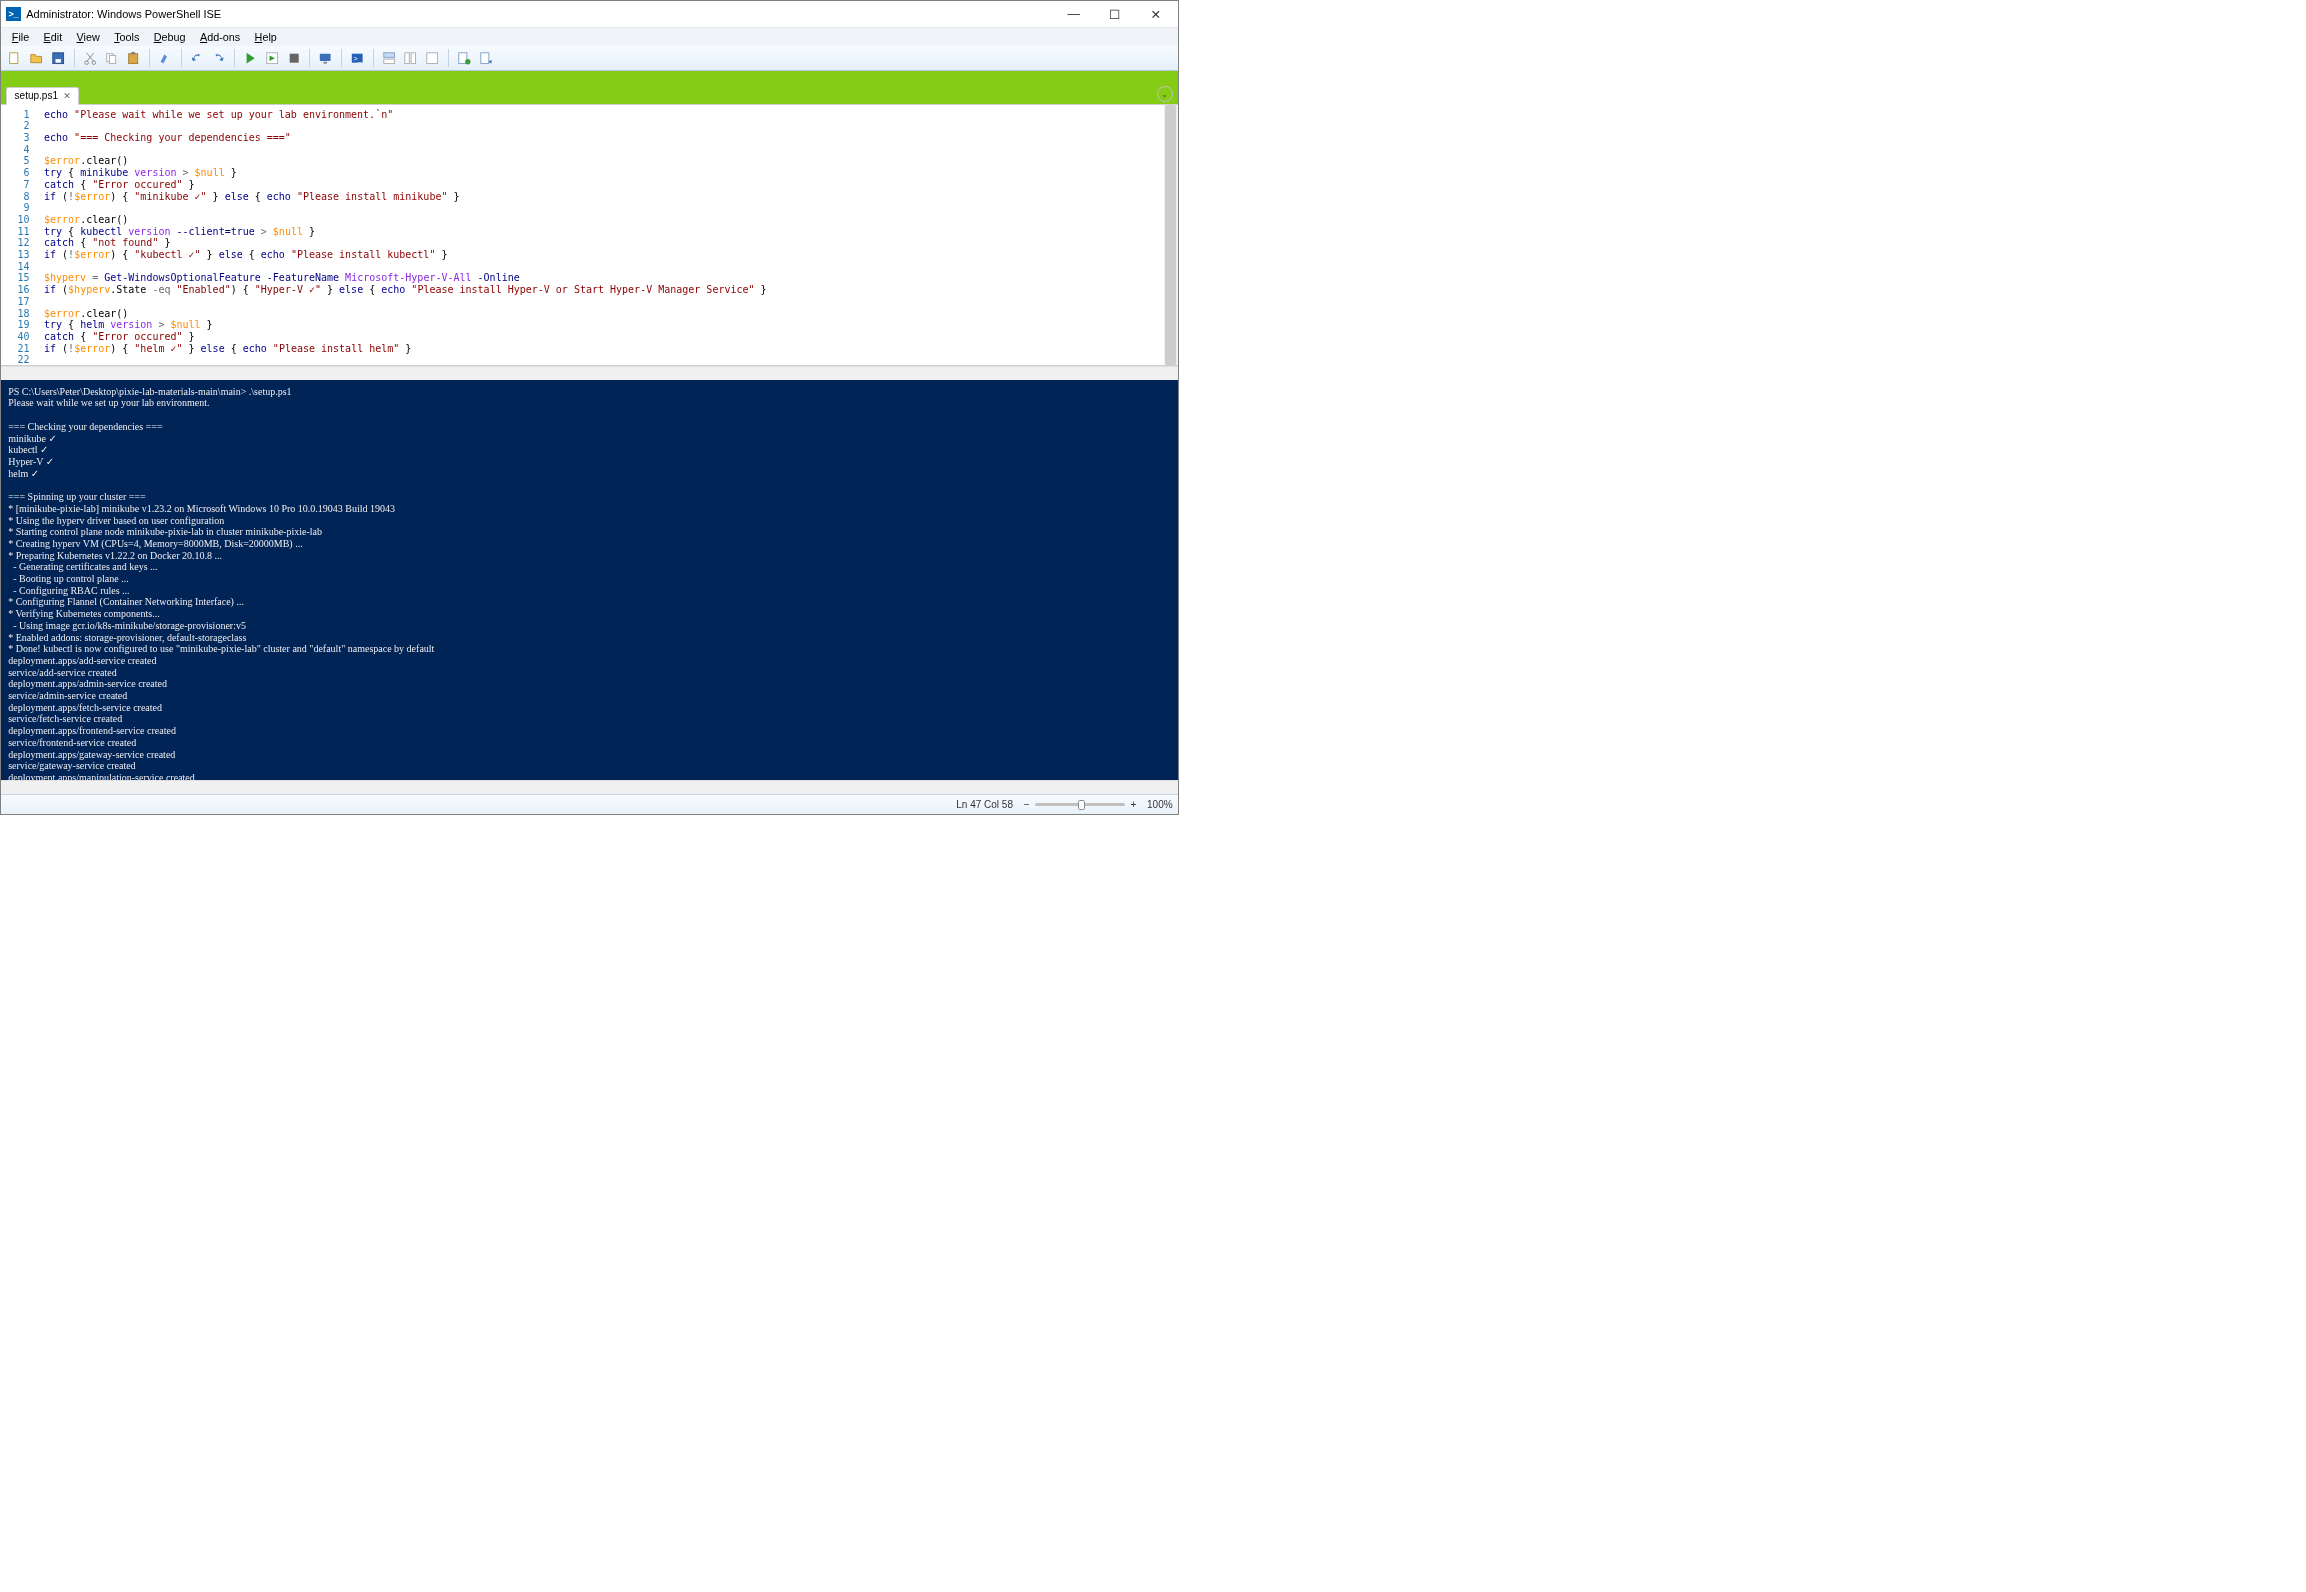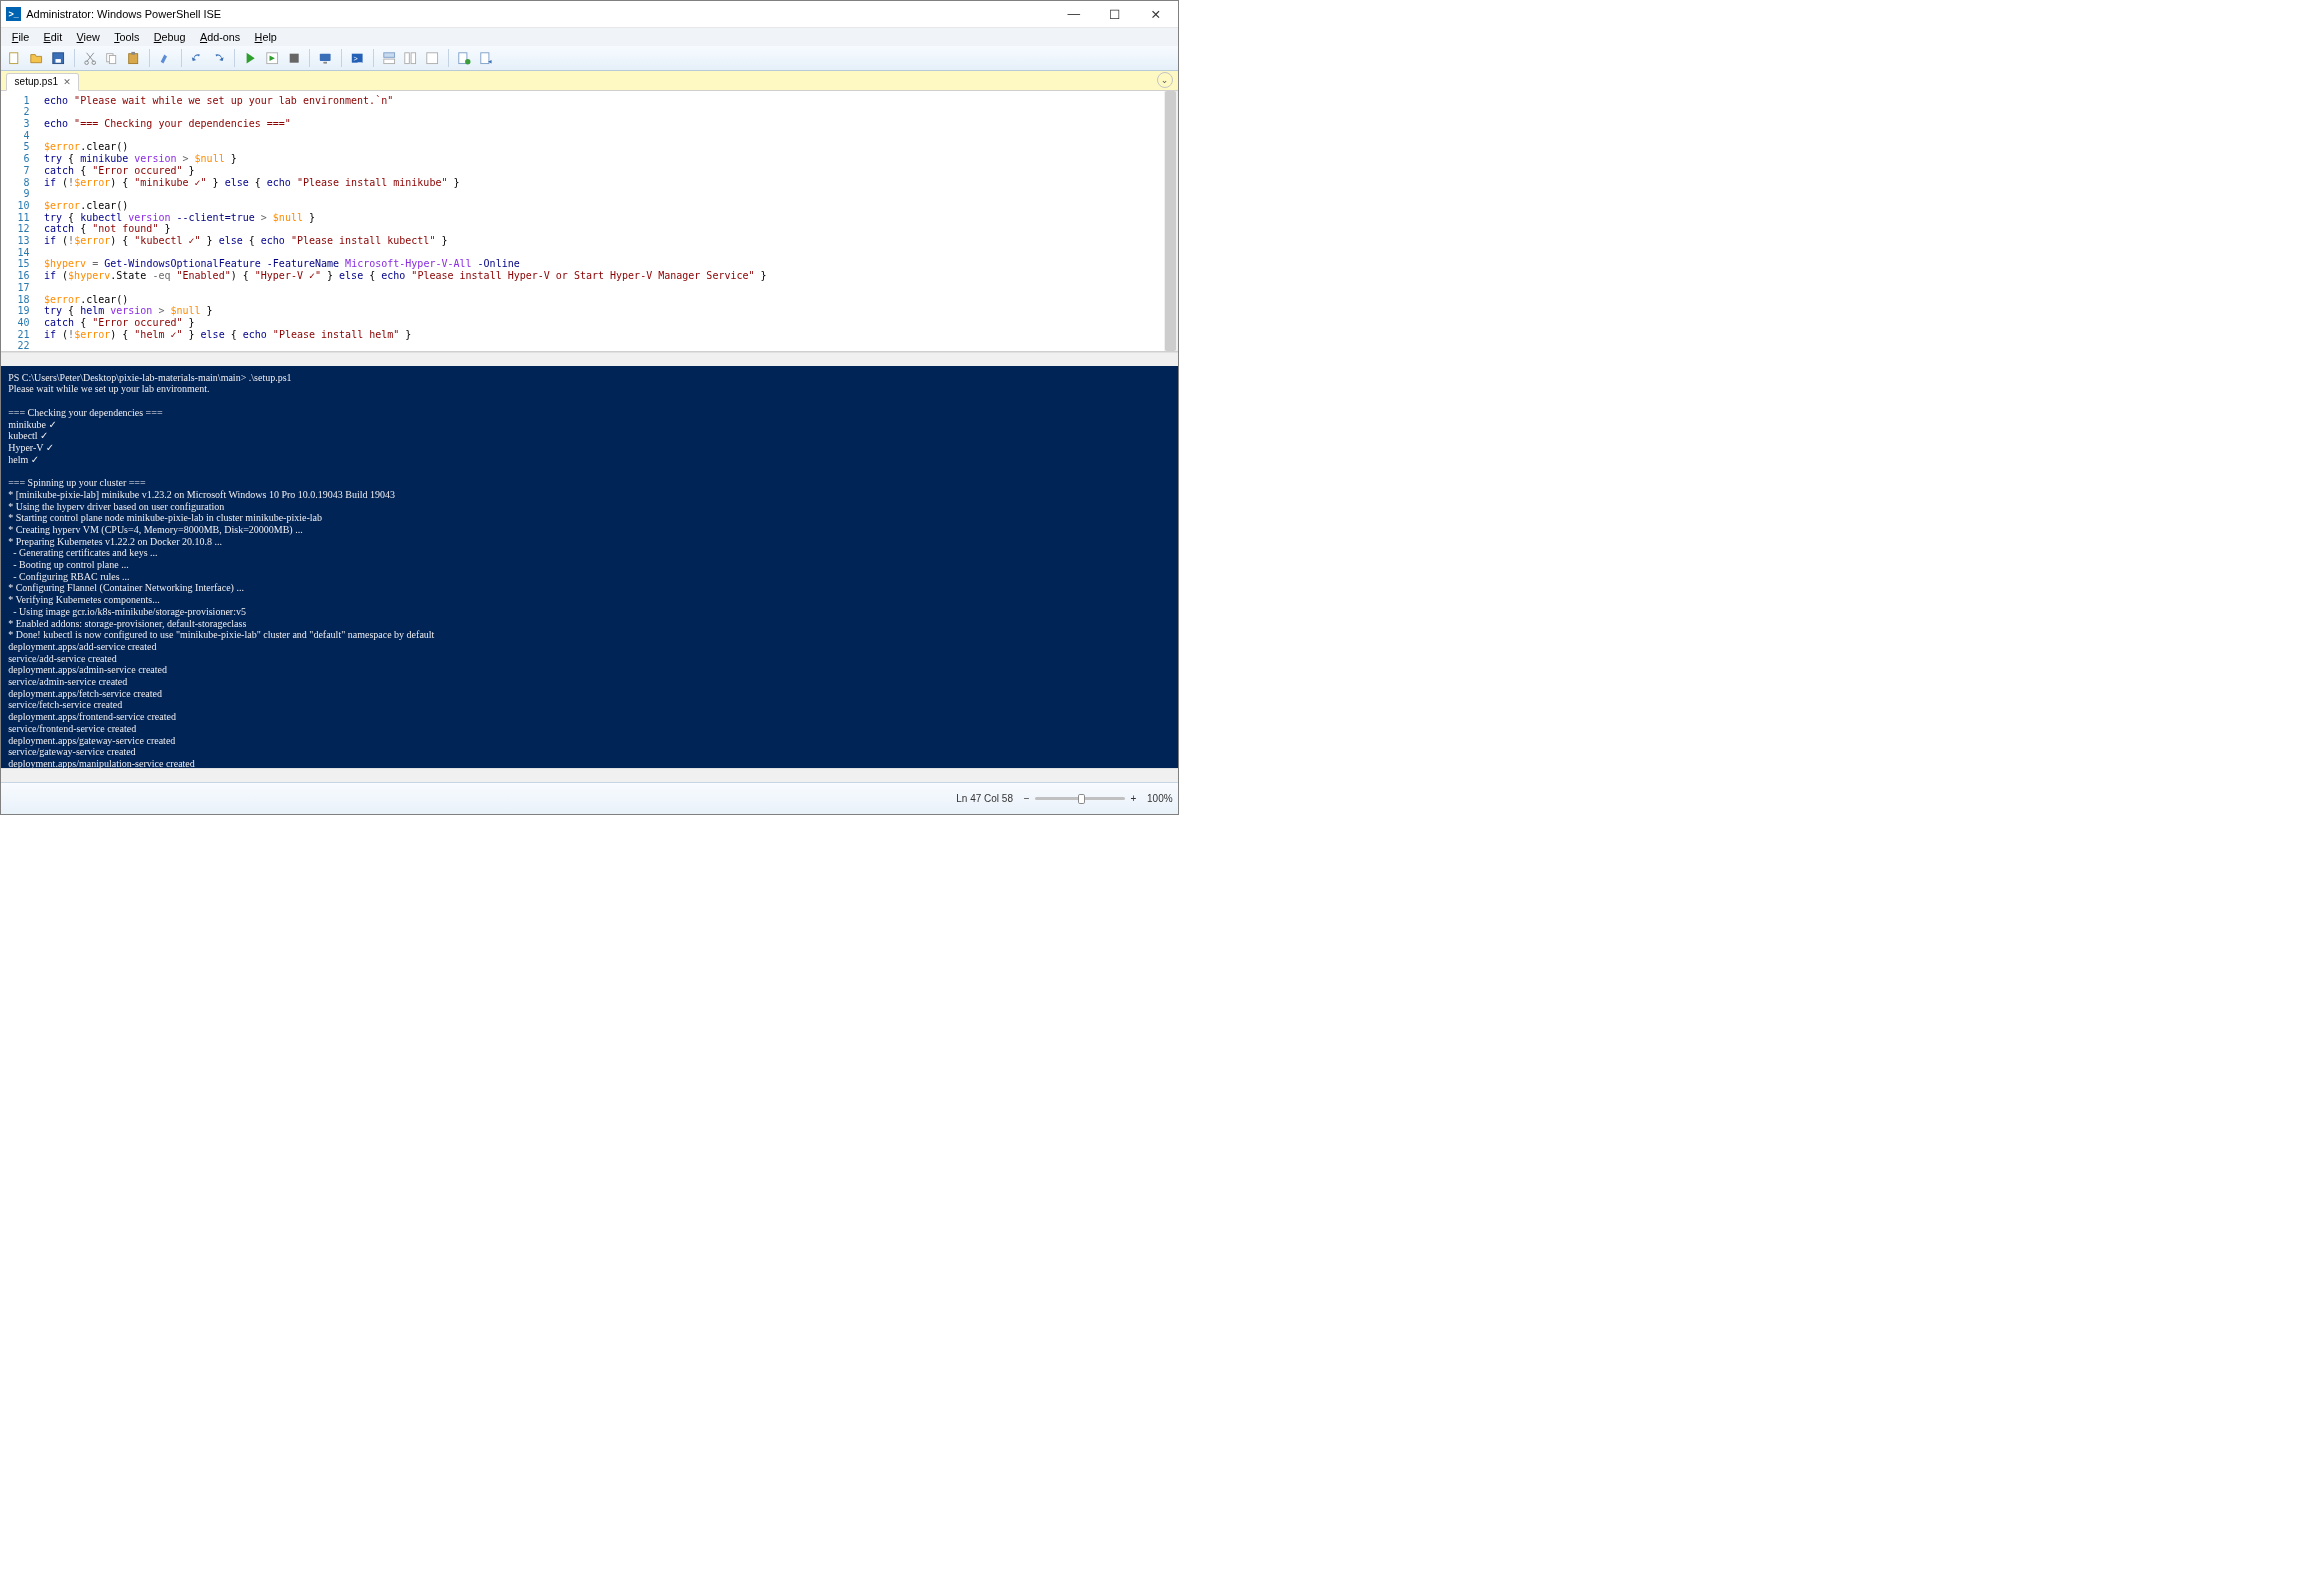--- a/index.html
+++ b/index.html
@@ -53,22 +53,22 @@
 }
 .tbtn {
   width: 20px; height: 20px;
   display: flex; align-items: center; justify-content: center;
   border-radius: 1.8px;
 }
 .tsep { width: 0.9px; height: 18px; background: #c4d3e3; margin: 0 3.6px; }
 .tbtn svg { width: 14.4px; height: 14.4px; }
 
 .tab-strip {
-  height: 20px;
-  background: #fef9c3;
+  height: 34px;
+  background: #84cc16;
   border-bottom: 0.9px solid #cfcfcf;
   display: flex;
   align-items: flex-end;
   padding: 0 5.4px;
   position: relative;
 }
 .tab {
   height: 18px;
   padding: 0 7.2px;
   background: #fff;
@@ -140,21 +140,21 @@
   color: #eeedf0;
   font-family: Liberation Serif, serif;
   font-size: 10px;
   line-height: 11.7px;
   padding: 5.4px 7.2px;
   white-space: pre;
   overflow: hidden;
 }
 
 .status-bar {
-  height: 32px;
+  height: 20px;
   background: linear-gradient(#f8fbff,#e9f1f9);
   border-top: 0.9px solid #c6d4e3;
   display: flex;
   align-items: center;
   font-size: 10px;
   color: #333;
   padding: 0 5.4px;
   gap: 10.8px;
 }
 .status-bar .spacer { flex: 1; }

